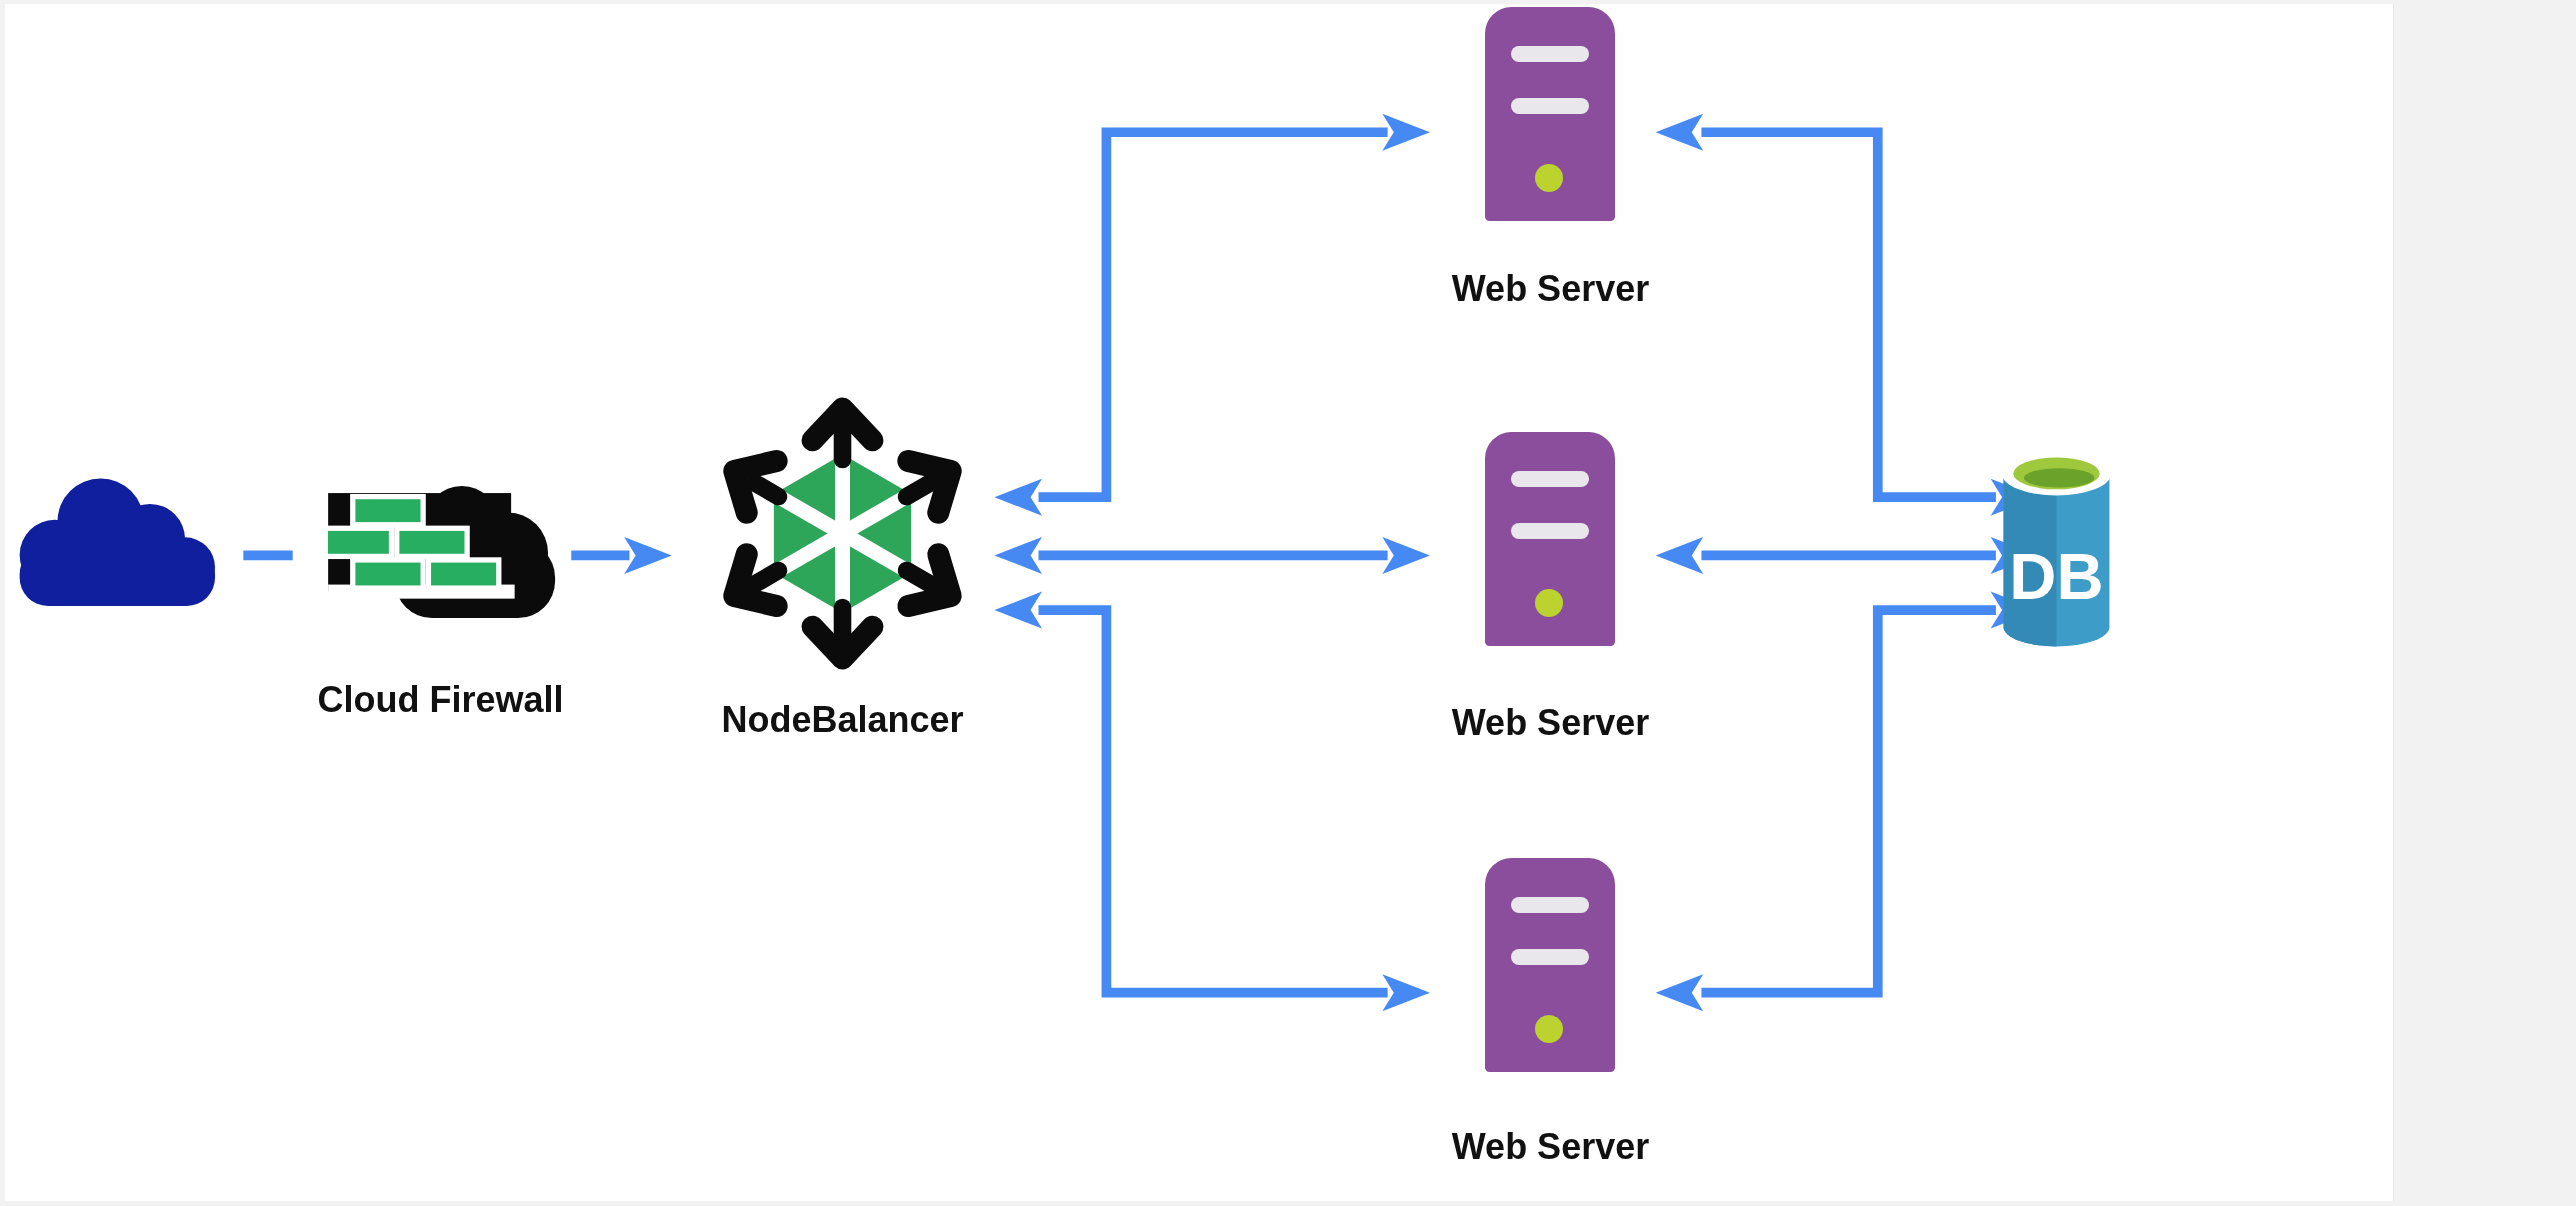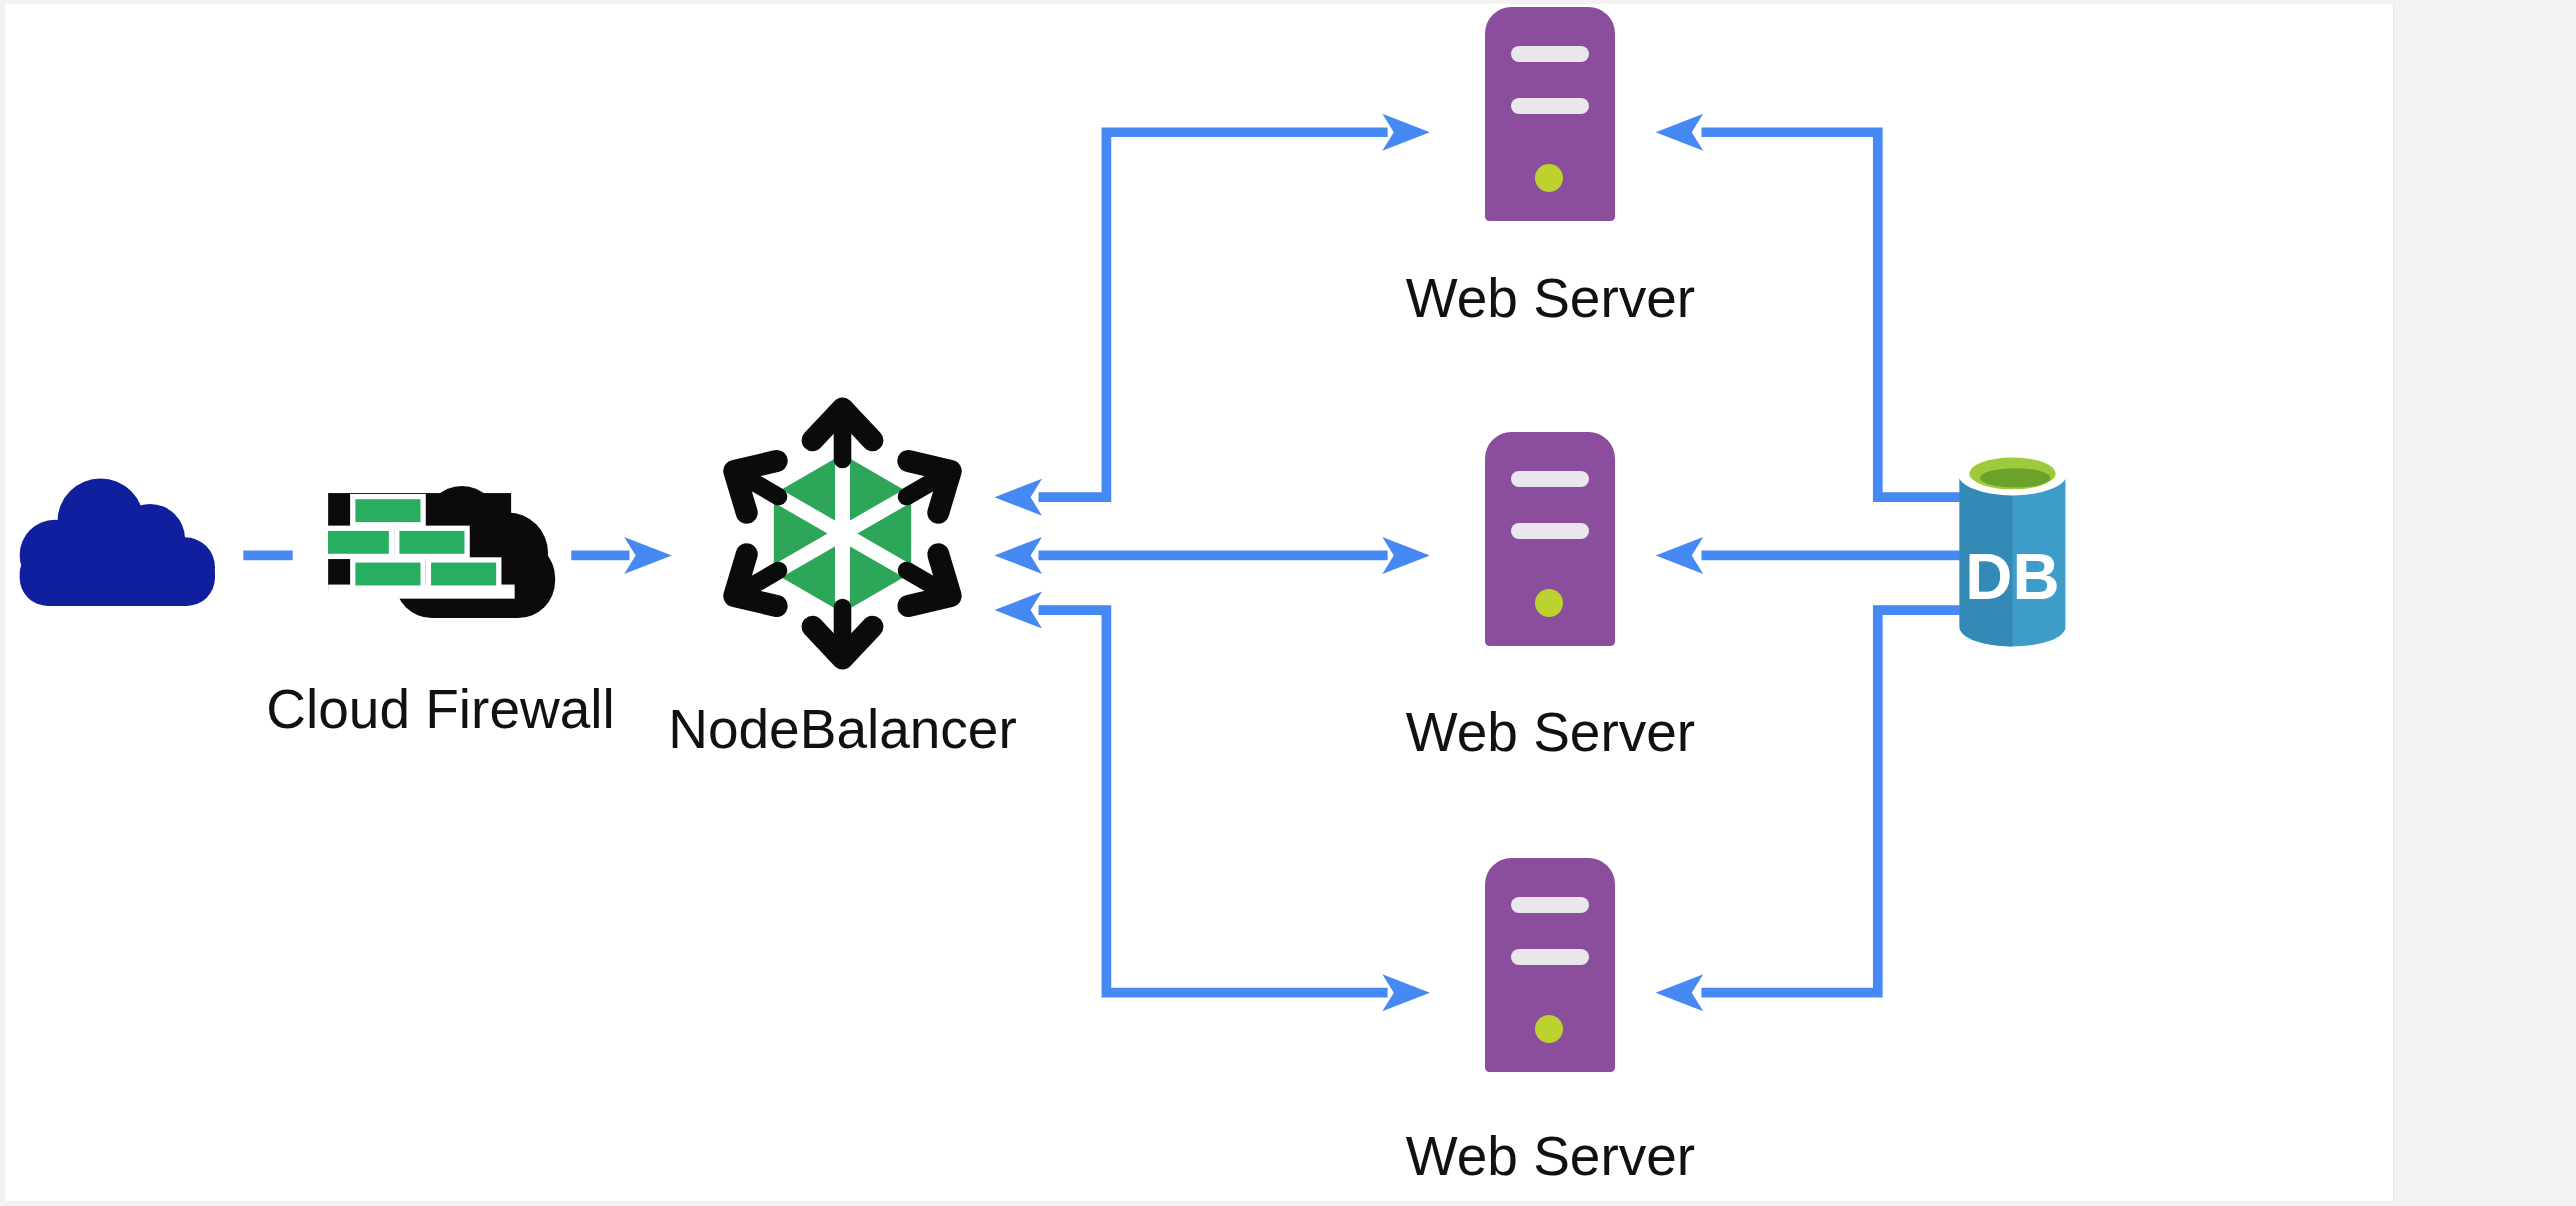--- a/index.html
+++ b/index.html
@@ -12,22 +12,23 @@
   #stage{position:absolute;inset:0;}
   #canvas{
     position:absolute;left:5.3px;top:3.5px;width:2388px;height:1197px;
     background:#ffffff;border-right:0.9px solid #e6e6e6;
   }
   .abs{position:absolute;}
   svg{display:block;}
   #wires{position:absolute;left:0;top:0;width:2576px;height:1206px;pointer-events:none;}
   .node-label{
     position:absolute;width:397px;text-align:center;
-    font-size:55px;line-height:1.05;color:#111111;white-space:nowrap;
+    font-size:36px;line-height:1.05;color:#111111;white-space:nowrap;
     letter-spacing:0px;
+    font-weight:bold;
   }
   .server-icon{
     position:absolute;width:130px;height:214px;background:#8B4E9D;
     border-radius:26.4px 26.4px 4.4px 4.4px;
   }
   .server-slot{
     position:absolute;left:26.4px;width:78px;height:16px;background:#E9E7EB;border-radius:8px;
   }
   .server-led{
     position:absolute;left:50px;top:157px;width:28px;height:28px;border-radius:50%;background:#BCD22F;
@@ -165,21 +166,21 @@
   </div>
   <div class="node-label" style="left:1352px;top:704px;">Web Server</div>
 
   <div class="server-icon" style="left:1485px;top:858px;">
     <div class="server-slot" style="top:39px;"></div>
     <div class="server-slot" style="top:91px;"></div>
     <div class="server-led"></div>
   </div>
   <div class="node-label" style="left:1352px;top:1128px;">Web Server</div>
 
-  <div class="abs" style="left:1956px;top:447px;width:113px;height:210px;">
+  <div class="abs" style="left:2000px;top:447px;width:113px;height:210px;">
     <svg width="113" height="210" viewBox="0 0 128 238">
       <path d="M4 30 L4 204 A60 22 0 0 0 124 204 L124 30 Z" fill="#3E9CC9"></path>
       <path d="M4 30 L4 204 A60 22 0 0 0 64 226 L64 30 Z" fill="#338AB6"></path>
       <ellipse cx="64" cy="30" rx="62" ry="25" fill="#ffffff"></ellipse>
       <ellipse cx="64" cy="30" rx="49" ry="18" fill="#9FC93C"></ellipse>
       <ellipse cx="67" cy="35" rx="40" ry="11" fill="#6BA32A"></ellipse>
       <text x="64" y="172" text-anchor="middle" font-family="Liberation Sans, sans-serif" font-size="74" font-weight="bold" fill="#ffffff">DB</text>
     </svg>
   </div>
 </div>

